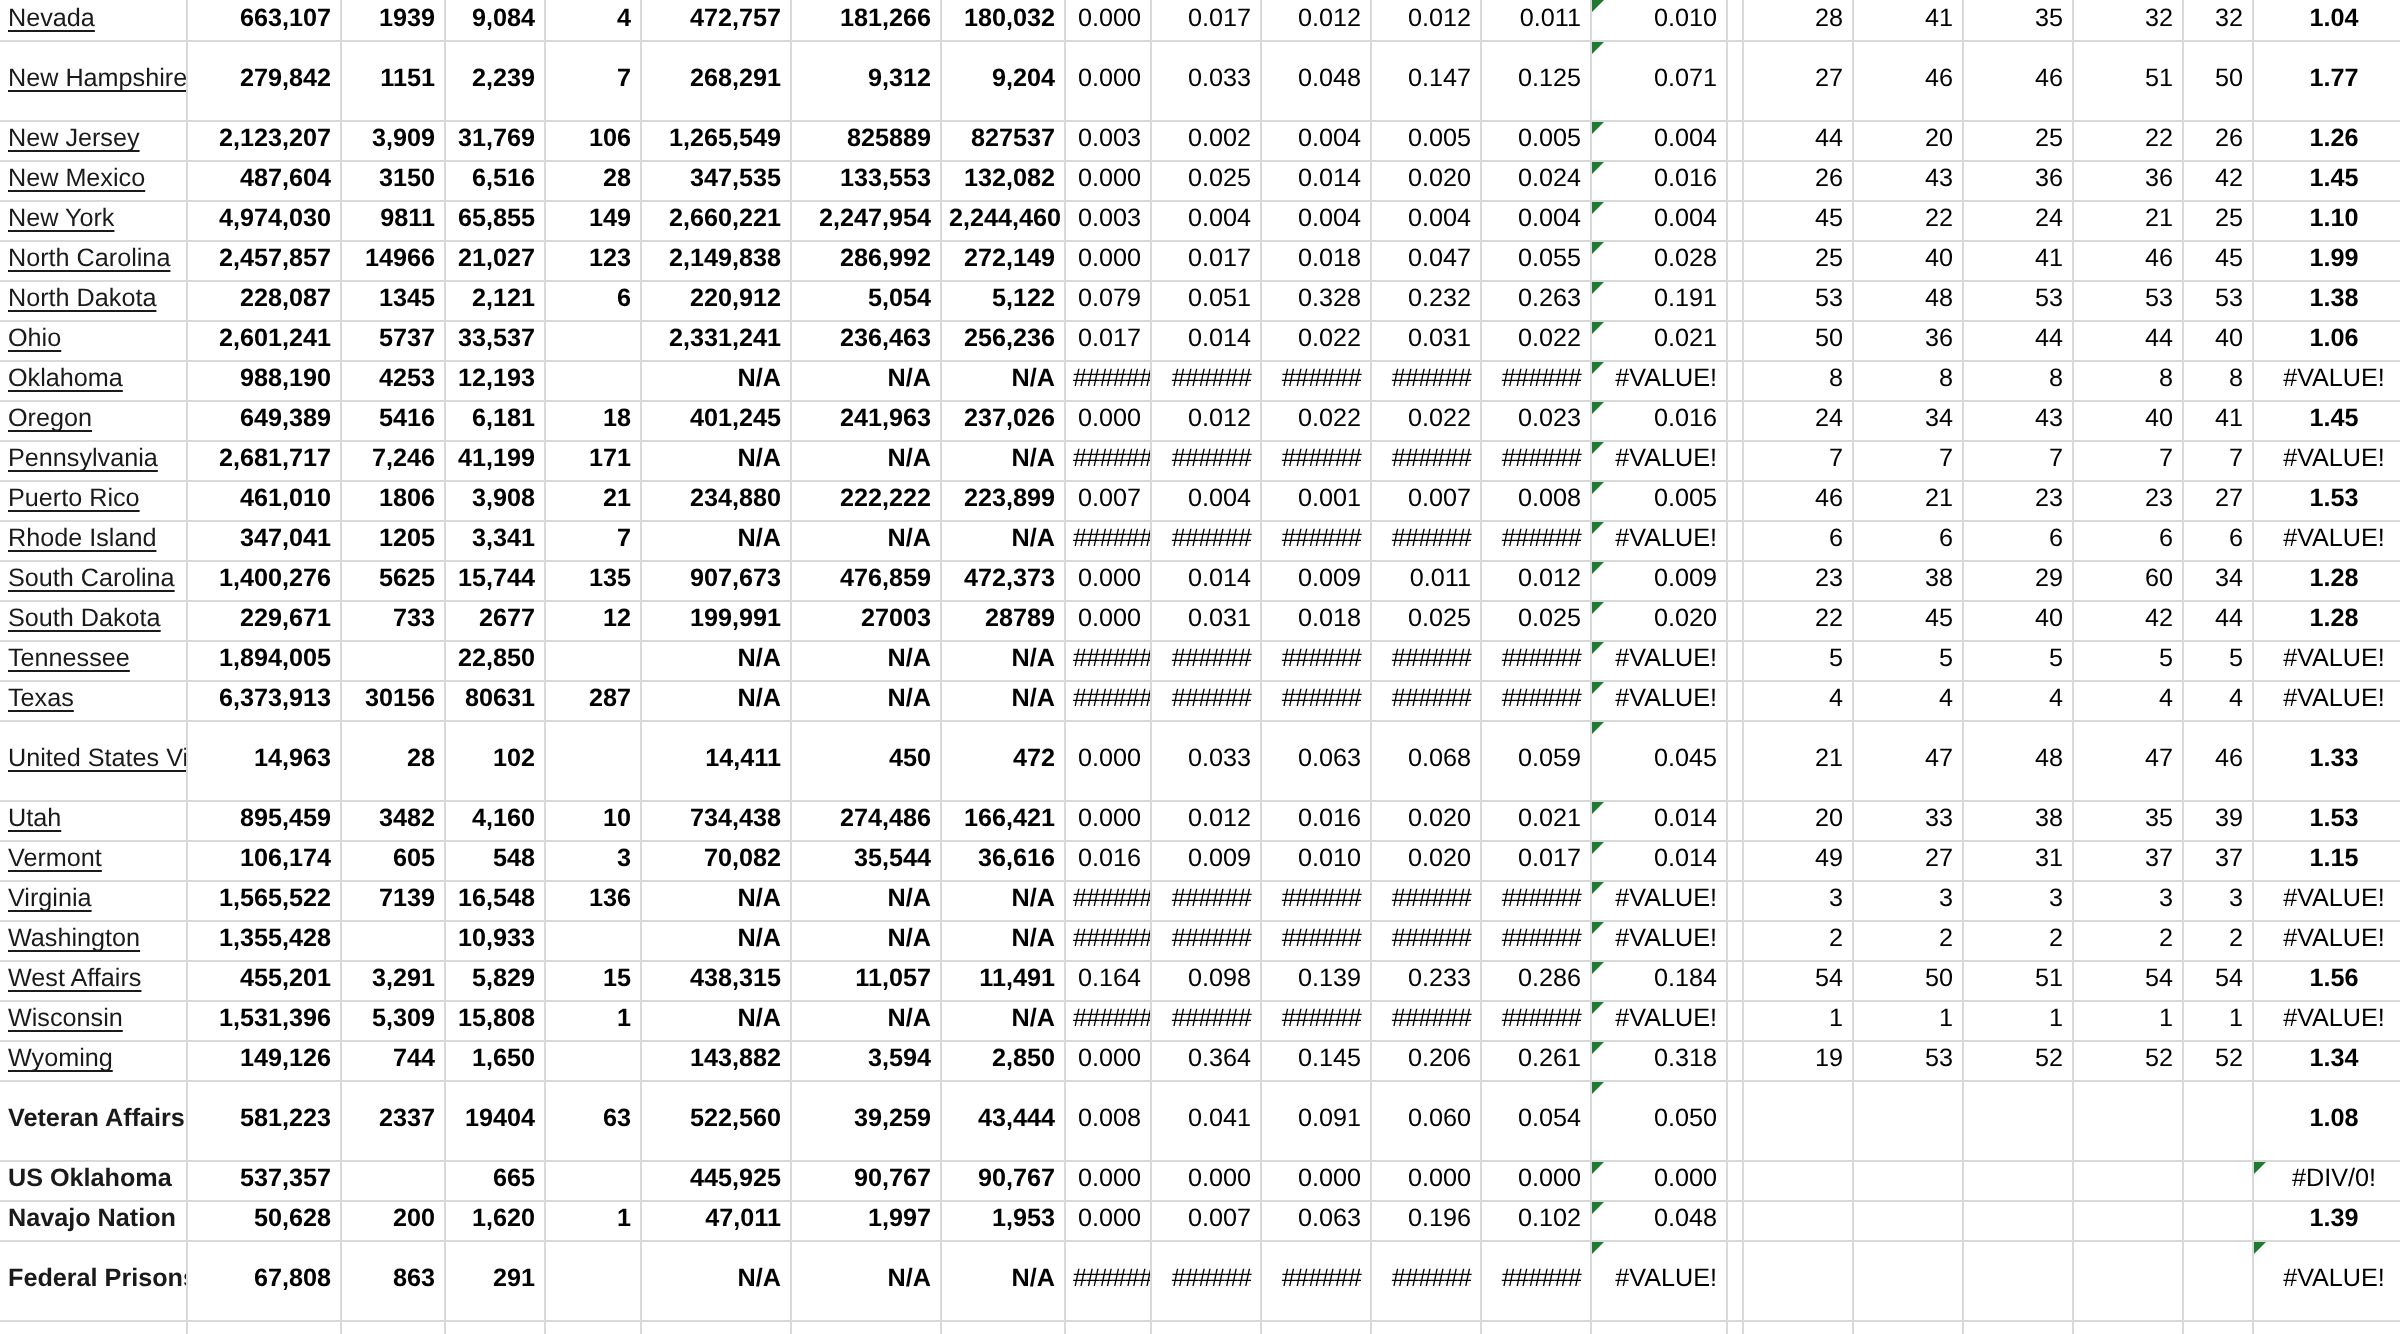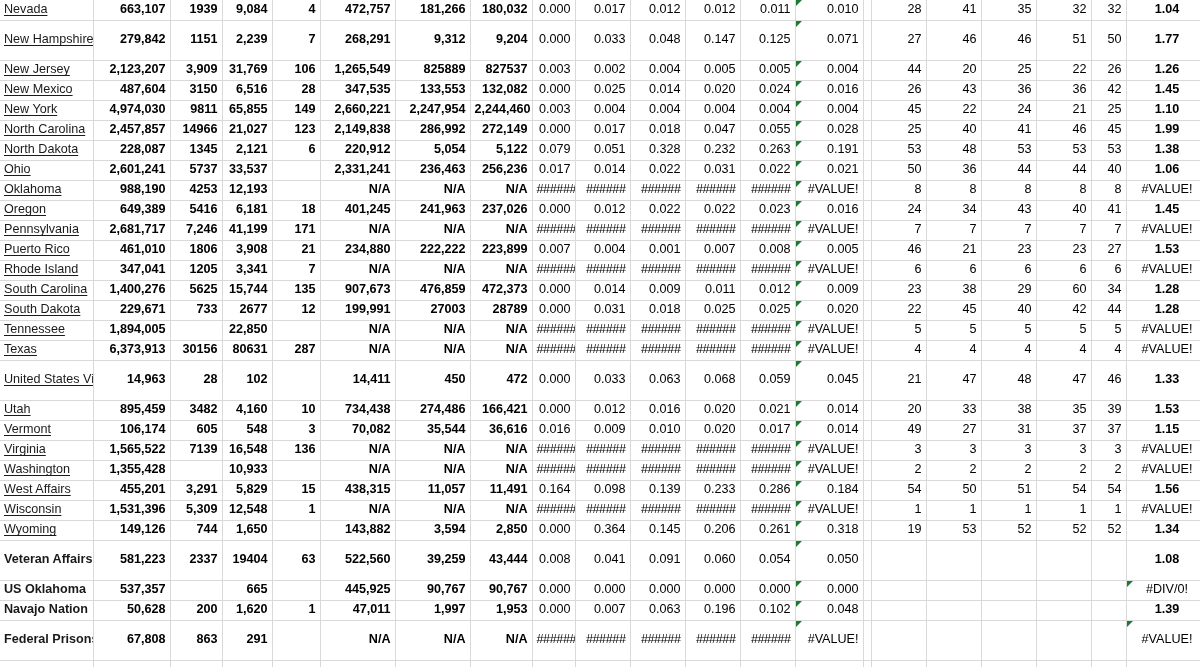--- a/index.html
+++ b/index.html
@@ -668,21 +668,21 @@
           <td class="rank">50</td>
           <td class="rank">51</td>
           <td class="rank">54</td>
           <td class="rank">54</td>
           <td class="ratio hl-yellow">1.56</td>
         </tr>
         <tr>
           <td class="name"><span class="lnk">Wisconsin</span></td>
           <td class="num">1,531,396</td>
           <td class="num">5,309</td>
-          <td class="num">12,548</td>
+          <td class="num">15,808</td>
           <td class="num">1</td>
           <td class="num">N/A</td>
           <td class="num">N/A</td>
           <td class="num">N/A</td>
           <td class="dec hashes">######</td>
           <td class="dec hashes">######</td>
           <td class="dec hashes">######</td>
           <td class="dec hashes">######</td>
           <td class="dec hashes">######</td>
           <td class="dec tri">#VALUE!</td>

